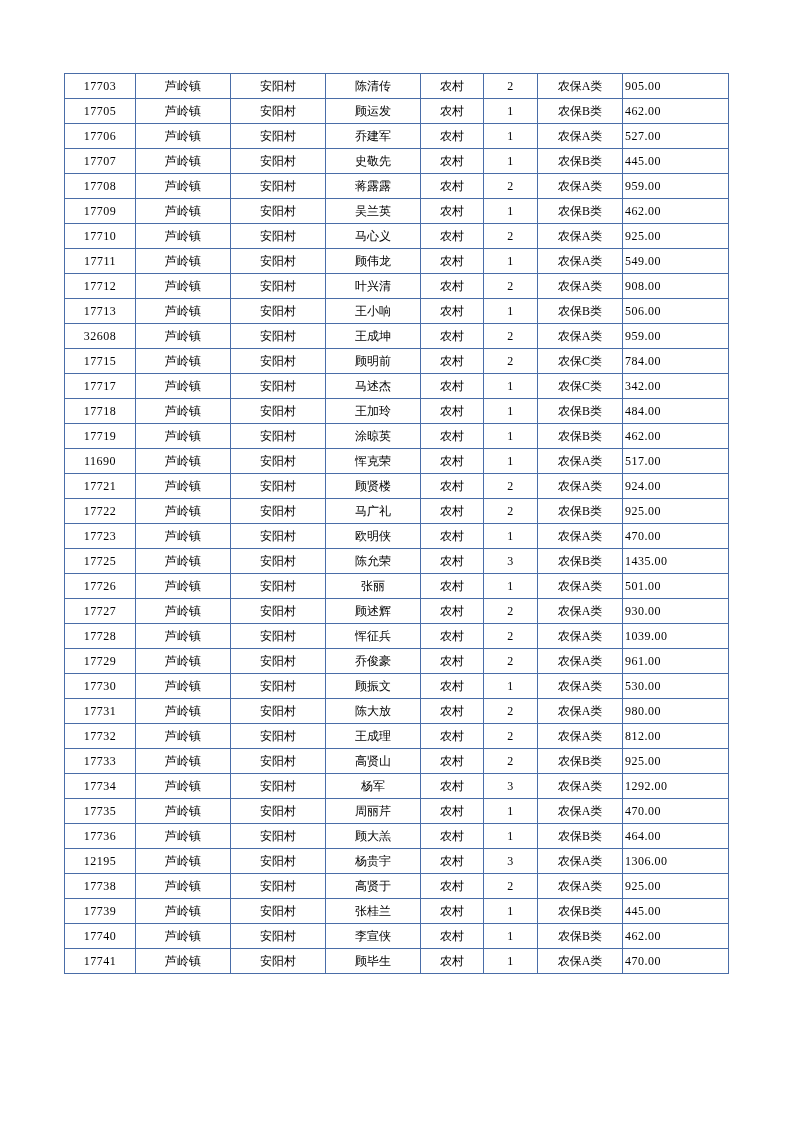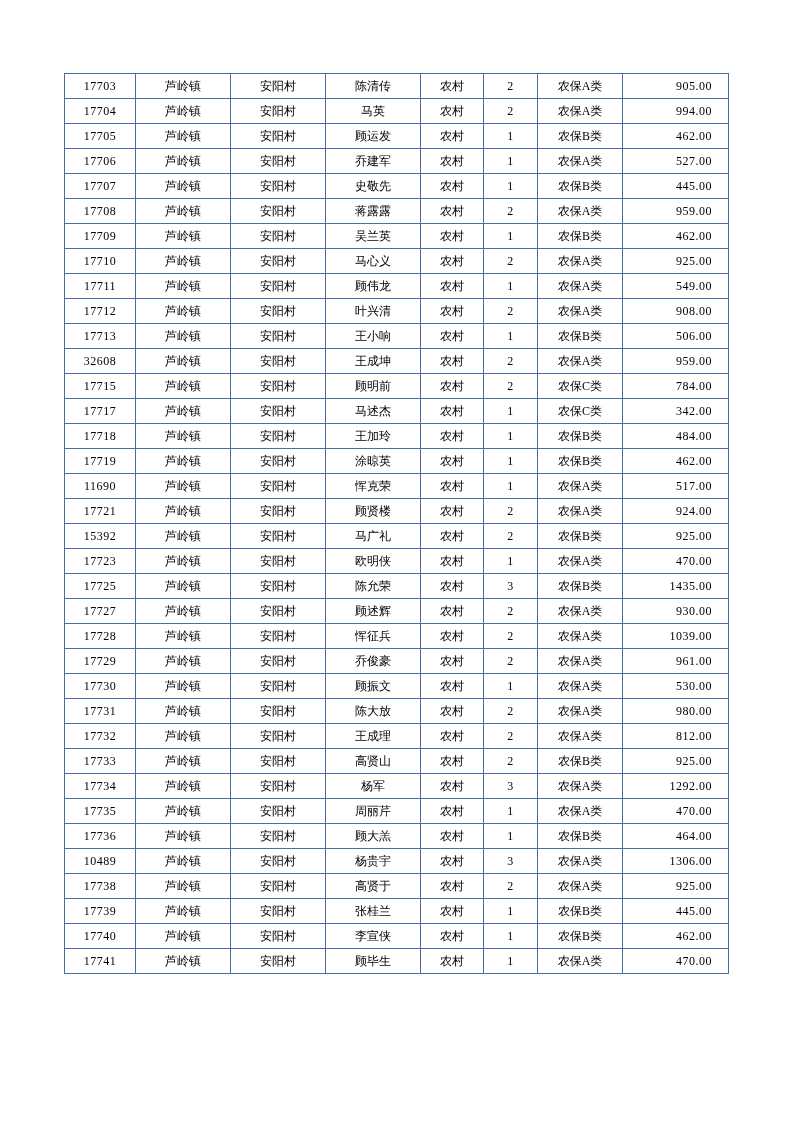--- a/index.html
+++ b/index.html
@@ -38,21 +38,21 @@
   
   col.c0 { width: 71px; }
   col.c1 { width: 95px; }
   col.c2 { width: 95px; }
   col.c3 { width: 95px; }
   col.c4 { width: 63px; }
   col.c5 { width: 54px; }
   col.c6 { width: 85px; }
   col.c7 { width: 106px; }
   table.data-table td.col-7 {
-    text-align: right;
+    text-align: left;
     padding-right: 16px;
   }
   table.data-table td.col-0,
   table.data-table td.col-5,
   table.data-table td.col-7 {
     font-family: "Liberation Serif", "DejaVu Serif", serif;
     letter-spacing: 0.5px;
   }
 </style>
 </head>
@@ -75,30 +75,20 @@
           <td class="col-0">17703</td>
           <td class="col-1">芦岭镇</td>
           <td class="col-2">安阳村</td>
           <td class="col-3">陈清传</td>
           <td class="col-4">农村</td>
           <td class="col-5">2</td>
           <td class="col-6">农保A类</td>
           <td class="col-7">905.00</td>
         </tr>
         <tr>
-          <td class="col-0">17704</td>
-          <td class="col-1">芦岭镇</td>
-          <td class="col-2">安阳村</td>
-          <td class="col-3">马英</td>
-          <td class="col-4">农村</td>
-          <td class="col-5">2</td>
-          <td class="col-6">农保A类</td>
-          <td class="col-7">994.00</td>
-        </tr>
-        <tr>
           <td class="col-0">17705</td>
           <td class="col-1">芦岭镇</td>
           <td class="col-2">安阳村</td>
           <td class="col-3">顾运发</td>
           <td class="col-4">农村</td>
           <td class="col-5">1</td>
           <td class="col-6">农保B类</td>
           <td class="col-7">462.00</td>
         </tr>
         <tr>
@@ -245,21 +235,21 @@
           <td class="col-0">17721</td>
           <td class="col-1">芦岭镇</td>
           <td class="col-2">安阳村</td>
           <td class="col-3">顾贤楼</td>
           <td class="col-4">农村</td>
           <td class="col-5">2</td>
           <td class="col-6">农保A类</td>
           <td class="col-7">924.00</td>
         </tr>
         <tr>
-          <td class="col-0">15392</td>
+          <td class="col-0">17722</td>
           <td class="col-1">芦岭镇</td>
           <td class="col-2">安阳村</td>
           <td class="col-3">马广礼</td>
           <td class="col-4">农村</td>
           <td class="col-5">2</td>
           <td class="col-6">农保B类</td>
           <td class="col-7">925.00</td>
         </tr>
         <tr>
           <td class="col-0">17723</td>
@@ -275,20 +265,30 @@
           <td class="col-0">17725</td>
           <td class="col-1">芦岭镇</td>
           <td class="col-2">安阳村</td>
           <td class="col-3">陈允荣</td>
           <td class="col-4">农村</td>
           <td class="col-5">3</td>
           <td class="col-6">农保B类</td>
           <td class="col-7">1435.00</td>
         </tr>
         <tr>
+          <td class="col-0">17726</td>
+          <td class="col-1">芦岭镇</td>
+          <td class="col-2">安阳村</td>
+          <td class="col-3">张丽</td>
+          <td class="col-4">农村</td>
+          <td class="col-5">1</td>
+          <td class="col-6">农保A类</td>
+          <td class="col-7">501.00</td>
+        </tr>
+        <tr>
           <td class="col-0">17727</td>
           <td class="col-1">芦岭镇</td>
           <td class="col-2">安阳村</td>
           <td class="col-3">顾述辉</td>
           <td class="col-4">农村</td>
           <td class="col-5">2</td>
           <td class="col-6">农保A类</td>
           <td class="col-7">930.00</td>
         </tr>
         <tr>
@@ -375,21 +375,21 @@
           <td class="col-0">17736</td>
           <td class="col-1">芦岭镇</td>
           <td class="col-2">安阳村</td>
           <td class="col-3">顾大羔</td>
           <td class="col-4">农村</td>
           <td class="col-5">1</td>
           <td class="col-6">农保B类</td>
           <td class="col-7">464.00</td>
         </tr>
         <tr>
-          <td class="col-0">10489</td>
+          <td class="col-0">12195</td>
           <td class="col-1">芦岭镇</td>
           <td class="col-2">安阳村</td>
           <td class="col-3">杨贵宇</td>
           <td class="col-4">农村</td>
           <td class="col-5">3</td>
           <td class="col-6">农保A类</td>
           <td class="col-7">1306.00</td>
         </tr>
         <tr>
           <td class="col-0">17738</td>

